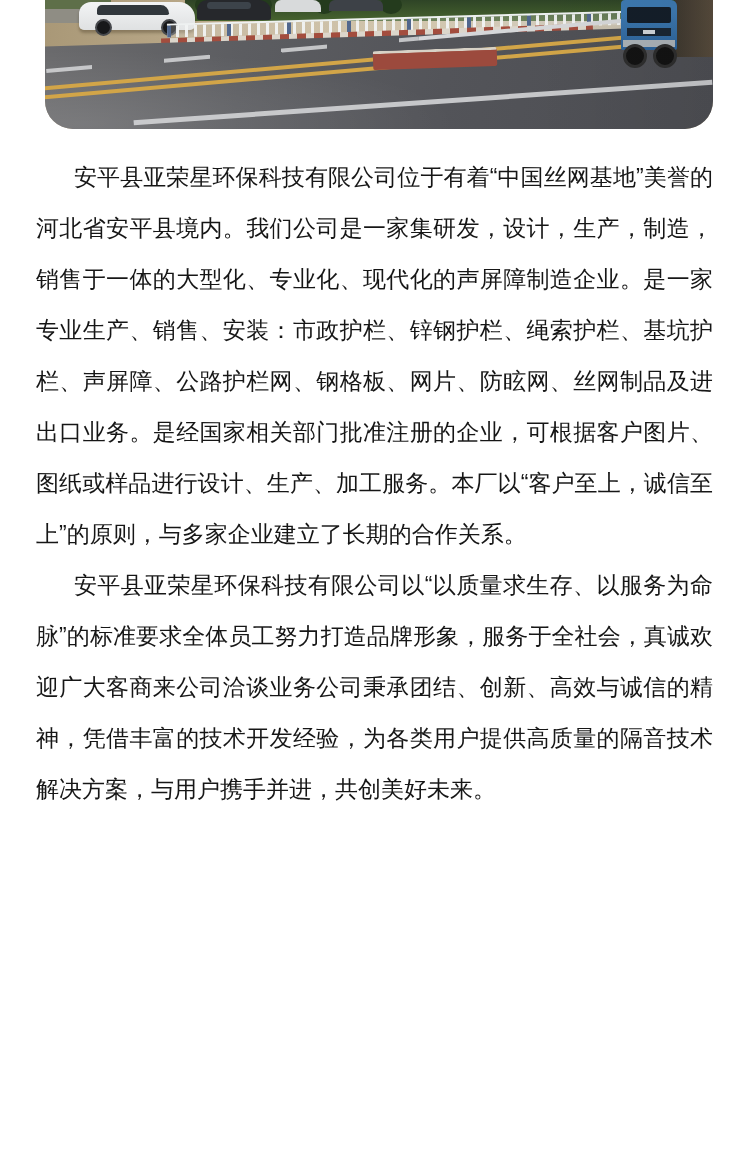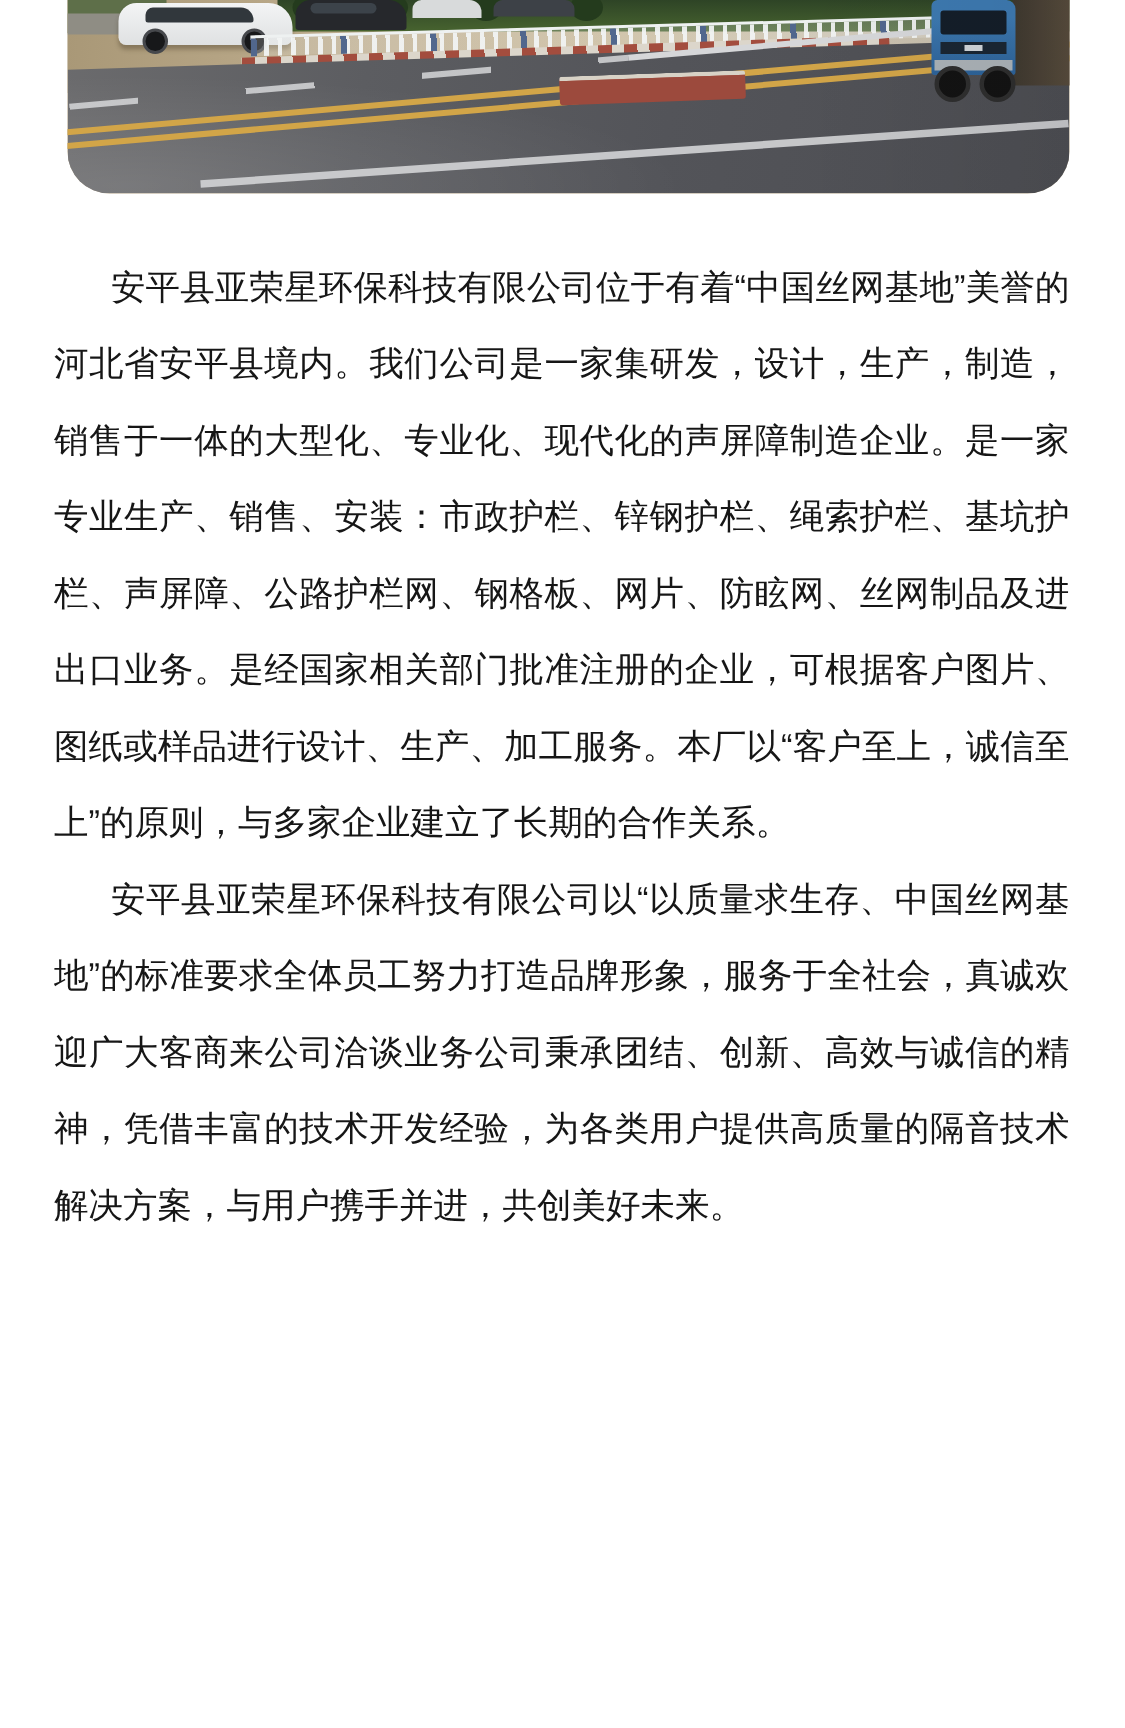--- a/index.html
+++ b/index.html
@@ -106,21 +106,21 @@
   .truck-grill  { left: 6px; right: 6px; top: 28px; height: 8px; background: #1a2633; }
   .truck-bumper { left: 2px; right: 2px; top: 40px; height: 7px; background: #aab1b6; }
   .truck-plate  { left: 22px; top: 30px; width: 12px; height: 4px; background: #cfd4d8; }
   .truck-wheel { width: 18px; height: 18px; border-radius: 50%; background: #131313; border: 3px solid #2e2e2e; top: 44px; z-index: 9; }
   .truck-wheel.tw1 { left: 578px; } .truck-wheel.tw2 { left: 608px; }
 
   .photo-tint { left: 0; top: 0; right: 0; bottom: 0; background: linear-gradient(90deg, transparent 72%, rgba(0,0,0,.05)); z-index: 10; }
 
   
   .article {
-    padding: 37px 37px 0 36px;
+    padding: 23px 37px 0 36px;
     font-size: 23px;
     line-height: 51px;
     text-align: justify;
     color: #161616;
     letter-spacing: 0;
   }
   .article p { margin: 0; }
   .indent-normal { text-indent: 1.65em; }
   .indent-deep   { text-indent: 2.95em; }
 </style>
@@ -175,16 +175,16 @@
       <div class="truck-plate"></div>
     </div>
     <div class="truck-wheel tw1"></div>
     <div class="truck-wheel tw2"></div>
 
     <div class="photo-tint"></div>
   </figure>
 
   <article class="article">
     <p class="indent-normal">安平县亚荣星环保科技有限公司位于有着“中国丝网基地”美誉的河北省安平县境内。我们公司是一家集研发，设计，生产，制造，销售于一体的大型化、专业化、现代化的声屏障制造企业。是一家专业生产、销售、安装：市政护栏、锌钢护栏、绳索护栏、基坑护栏、声屏障、公路护栏网、钢格板、网片、防眩网、丝网制品及进出口业务。是经国家相关部门批准注册的企业，可根据客户图片、图纸或样品进行设计、生产、加工服务。本厂以“客户至上，诚信至上”的原则，与多家企业建立了长期的合作关系。</p>
-    <p class="indent-normal">安平县亚荣星环保科技有限公司以“以质量求生存、中国丝网基地”的标准要求全体员工努力打造品牌形象，服务于全社会，真诚欢迎广大客商来公司洽谈业务公司秉承团结、创新、高效与诚信的精神，凭借丰富的技术开发经验，为各类用户提供高质量的隔音技术解决方案，与用户携手并进，共创美好未来。</p>
+    <p class="indent-normal">安平县亚荣星环保科技有限公司以“以质量求生存、以服务为命脉”的标准要求全体员工努力打造品牌形象，服务于全社会，真诚欢迎广大客商来公司洽谈业务公司秉承团结、创新、高效与诚信的精神，凭借丰富的技术开发经验，为各类用户提供高质量的隔音技术解决方案，与用户携手并进，共创美好未来。</p>
   </article>
 
 </div>
 
 </body></html>

